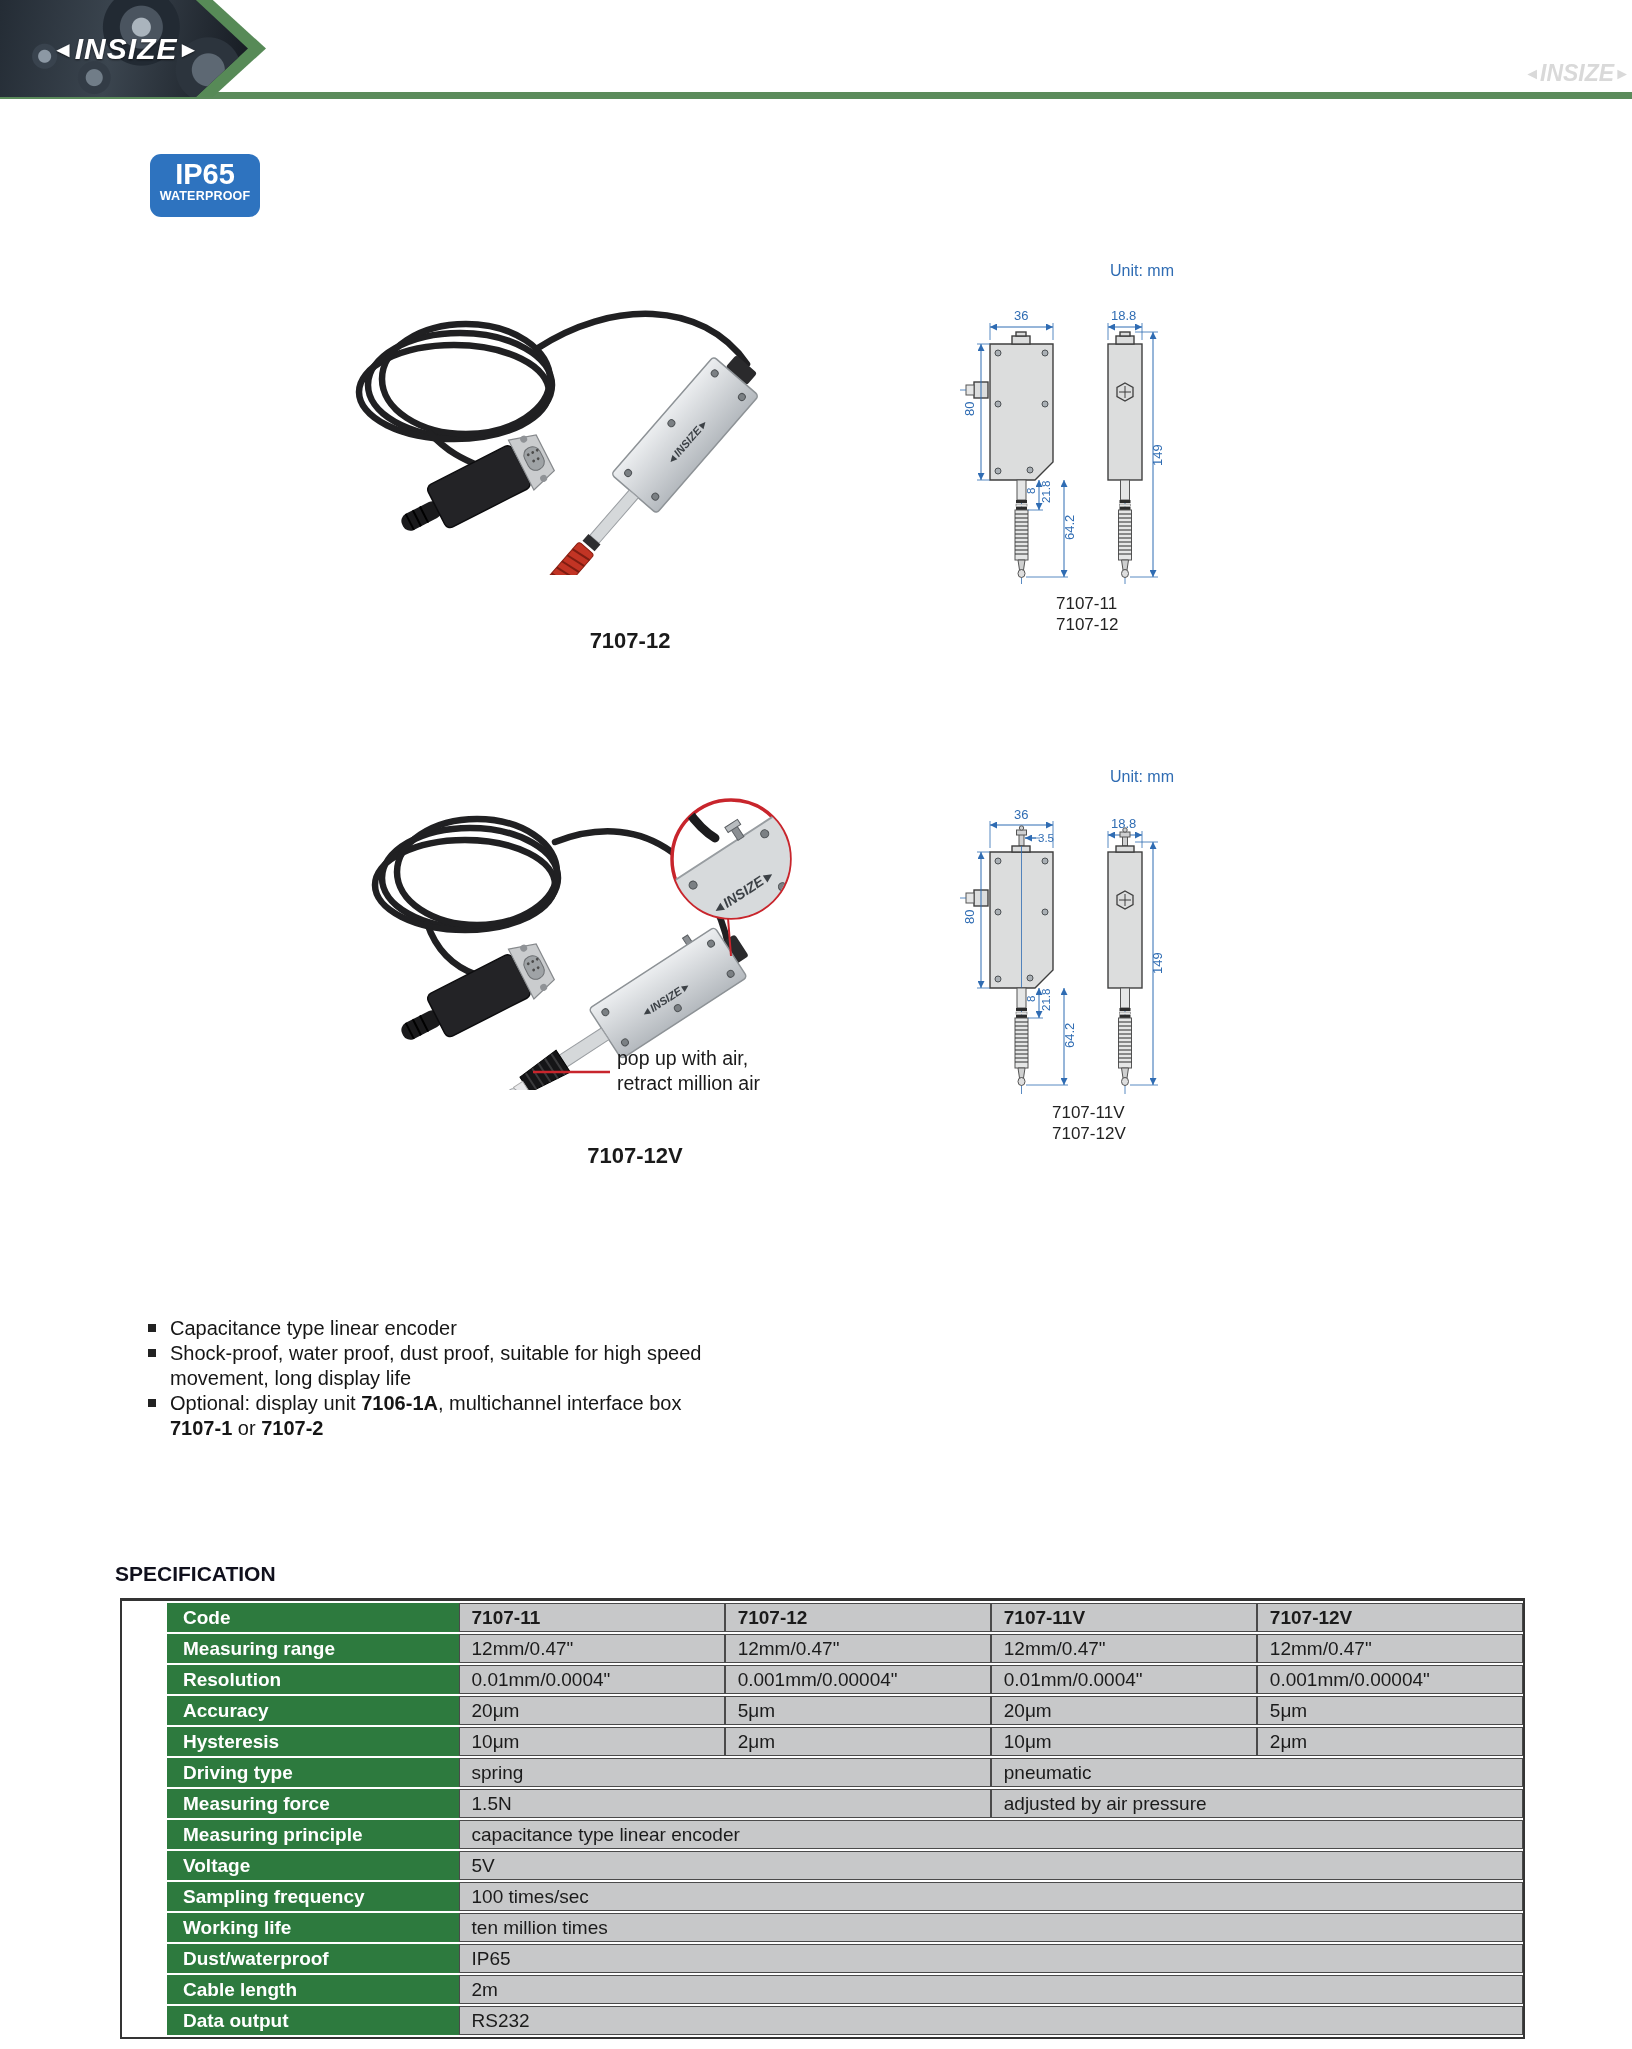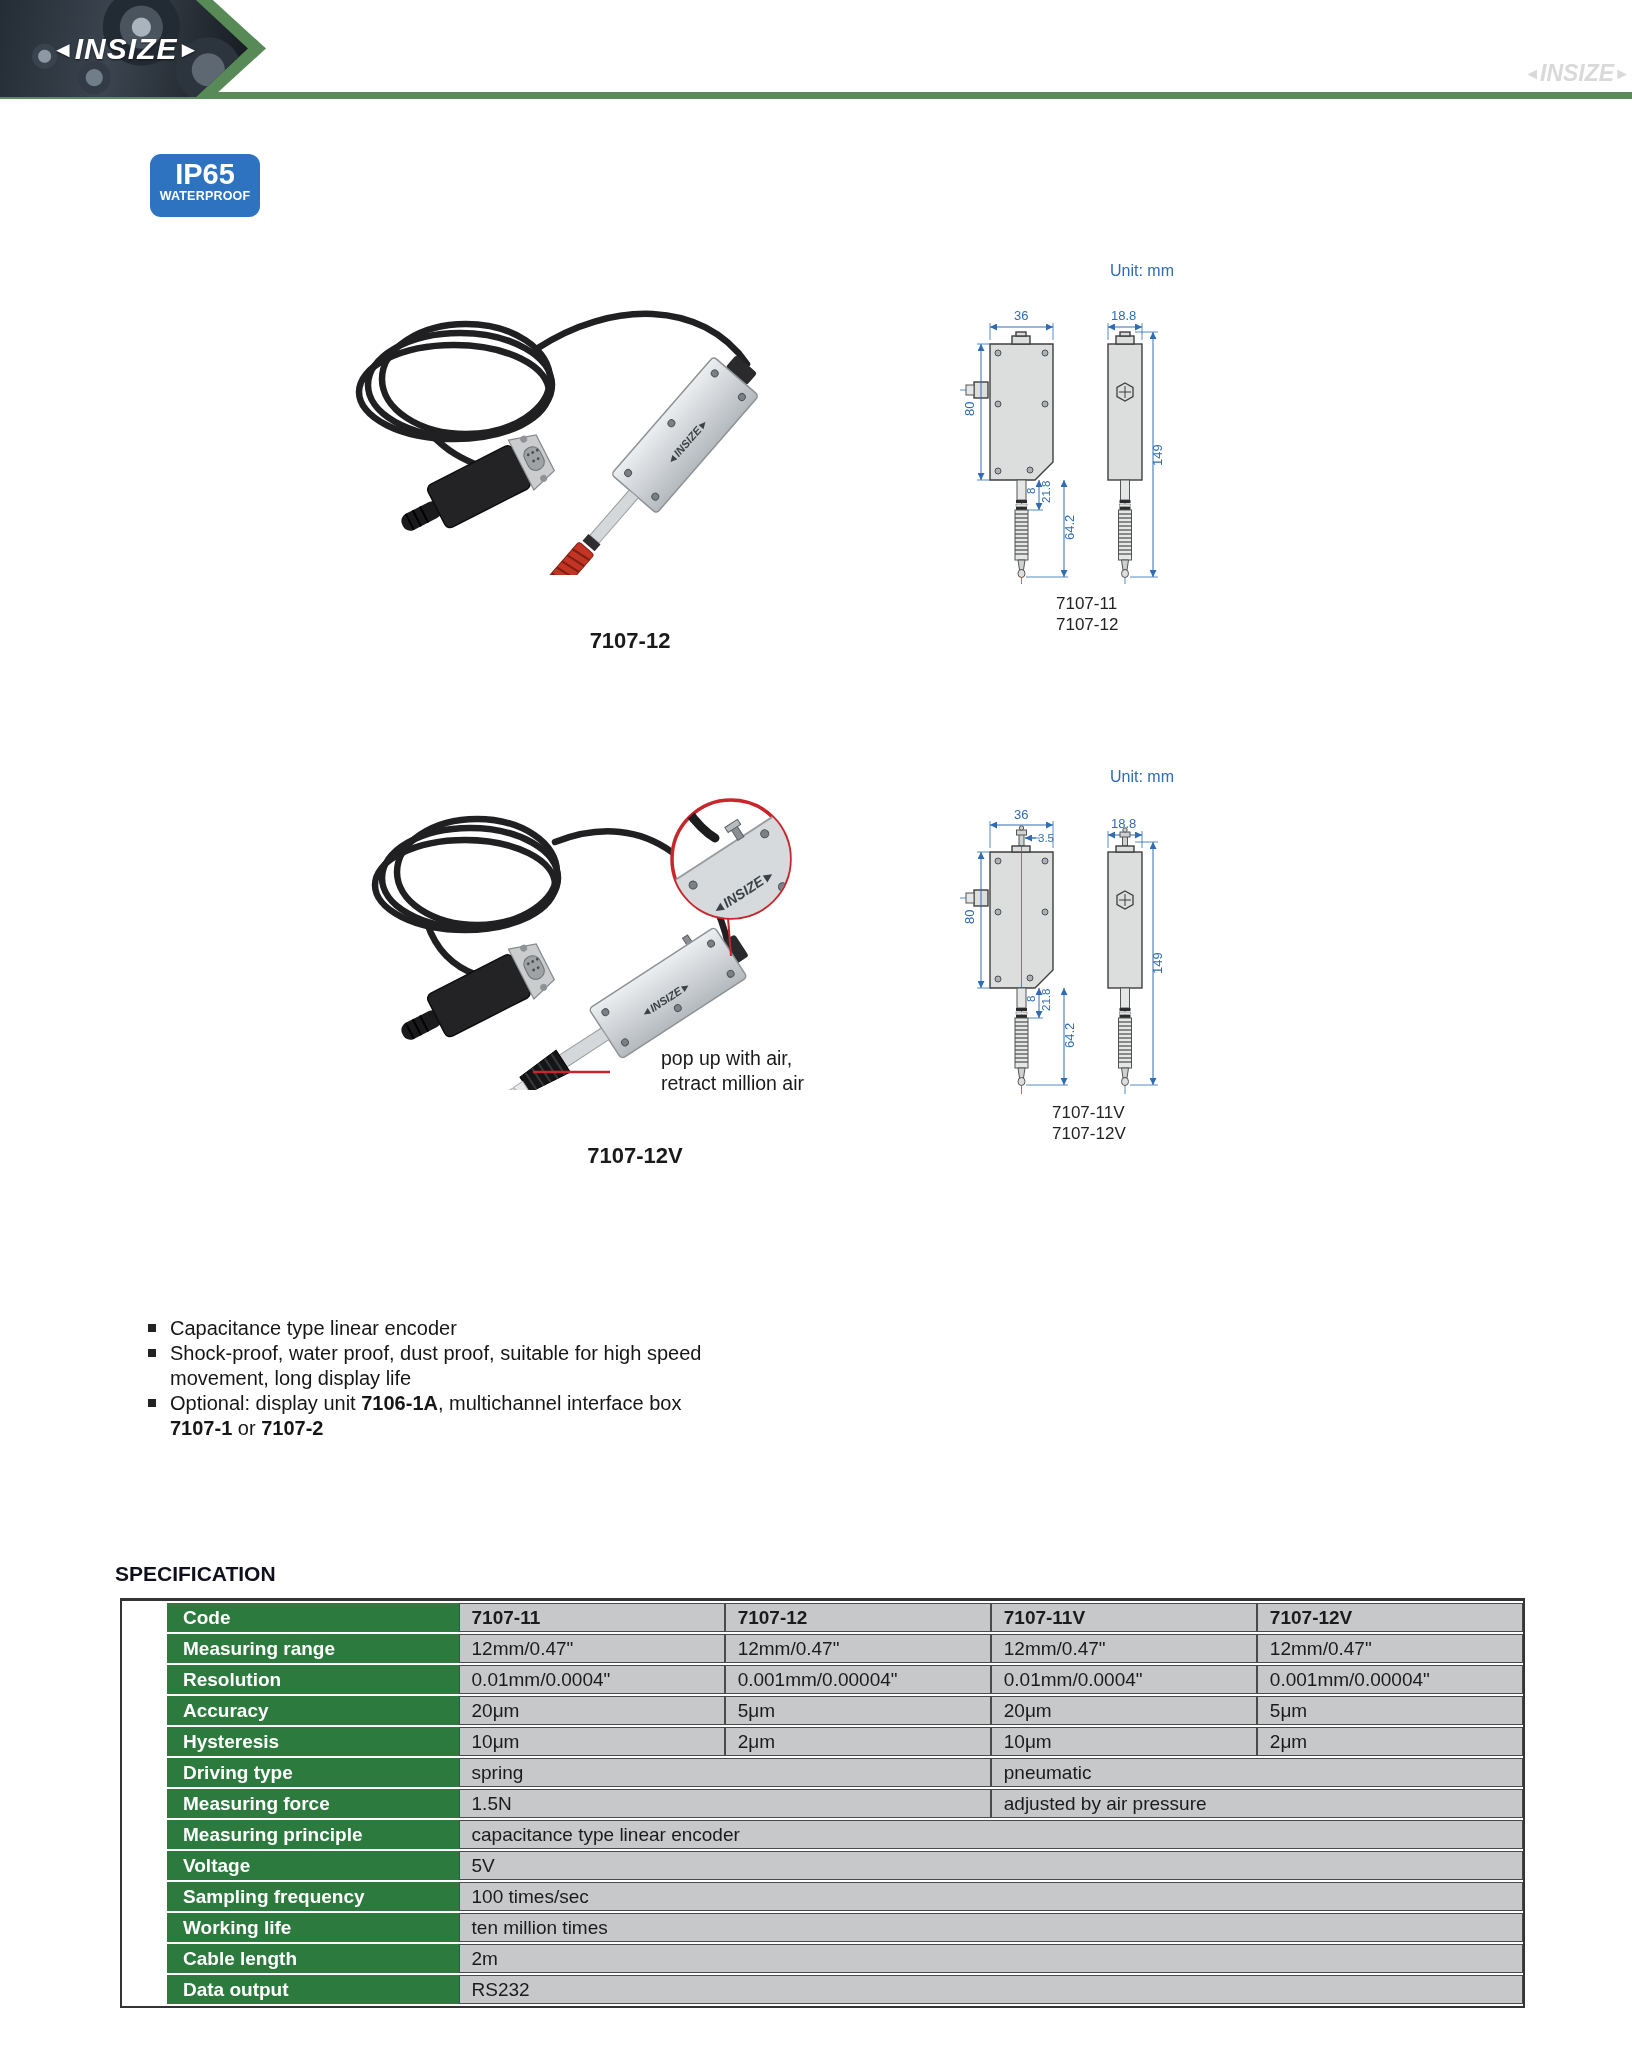--- a/index.html
+++ b/index.html
@@ -50,21 +50,21 @@
   .ip-badge .small { font-size:12.5px; font-weight:bold; letter-spacing:.2px; }
   .page-title {
     position:absolute; left:900px; top:138px; width:625px; text-align:right;
     font-size:27px; font-weight:bold; color:#111; letter-spacing:.2px;
   }
 
   
   .photo-label { position:absolute; font-size:22px; font-weight:bold; color:#1a1a1a; text-align:center; }
   .unit-note { position:absolute; color:#2f6cb3; font-size:16px; }
   .draw-codes { position:absolute; font-size:17px; color:#222; line-height:21px; }
-  .callout-text { position:absolute; font-size:19.5px; color:#1a1a1a; line-height:25px;margin-left:44px; }
+  .callout-text { position:absolute; font-size:19.5px; color:#1a1a1a; line-height:25px; }
 
   
   .features { position:absolute; left:148px; top:1316px; width:600px; }
   .feat { display:flex; }
   .feat .sq { width:8px; height:8px; background:#222; margin:8px 14px 0 0; flex:0 0 8px; }
   .feat .tx { font-size:20px; line-height:25px; color:#161616; width:540px; }
   .feat .tx b { font-weight:bold; }
 
   
   .spec-heading { position:absolute; left:115px; top:1562px; font-size:21px; font-weight:bold; color:#10101c; }
@@ -527,20 +527,24 @@
         </tr>
         <tr>
           <td class="lbl">Sampling frequency</td>
           <td class="val" colspan="4">100 times/sec</td>
         </tr>
         <tr>
           <td class="lbl">Working life</td>
           <td class="val" colspan="4">ten million times</td>
         </tr>
         <tr>
+          <td class="lbl">Dust/waterproof</td>
+          <td class="val" colspan="4">IP65</td>
+        </tr>
+        <tr>
           <td class="lbl">Cable length</td>
           <td class="val" colspan="4">2m</td>
         </tr>
         <tr>
           <td class="lbl">Data output</td>
           <td class="val" colspan="4">RS232</td>
         </tr>
       </tbody>
     </table>
   </div>

